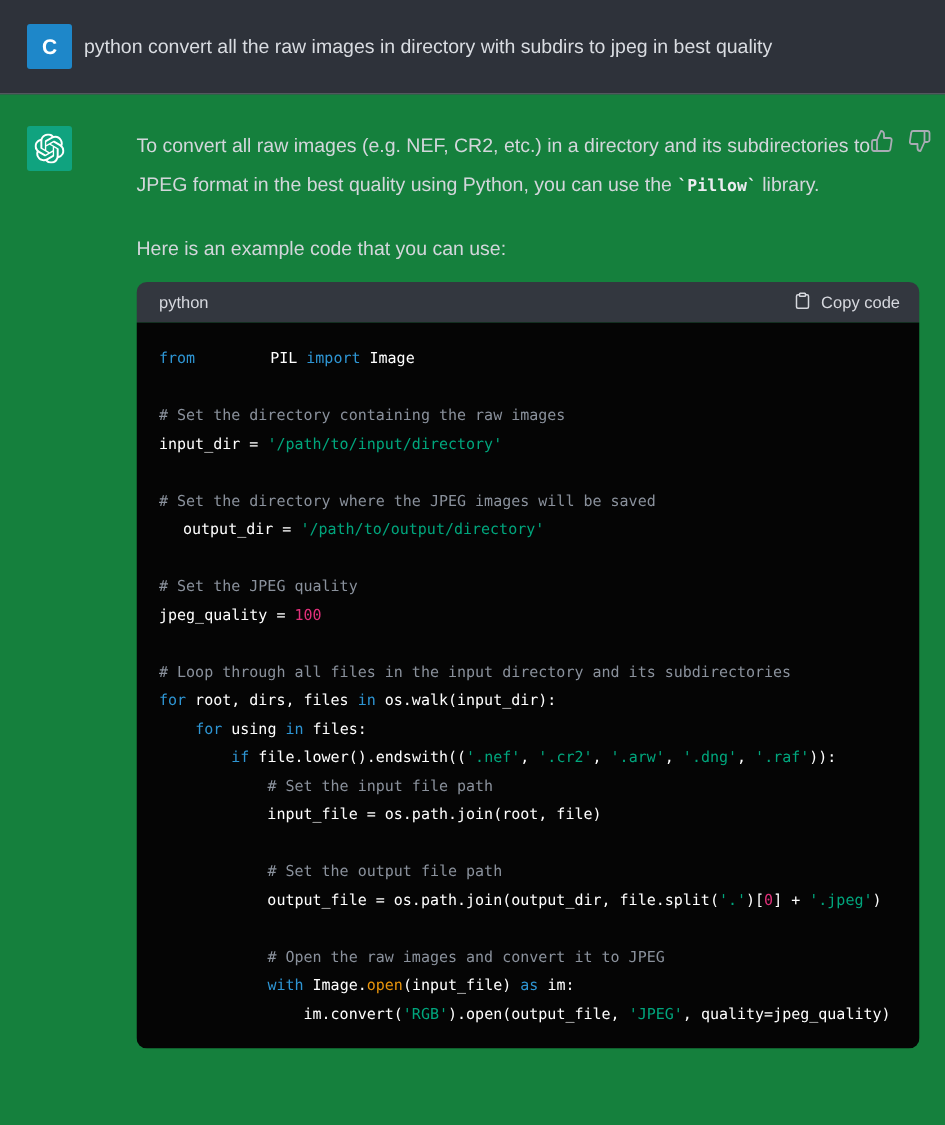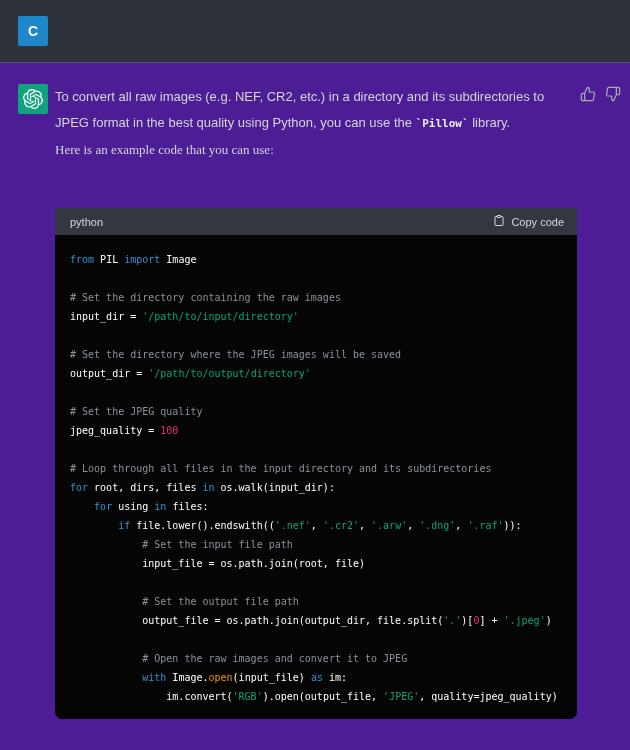--- a/index.html
+++ b/index.html
@@ -12,24 +12,25 @@
 
   .user-section {
     background: #2e323a;
     height: 63px;
     border-bottom: 1px solid rgba(217,217,227,0.22);
     align-items: center;
     padding: 0 18px;
     flex: none;
   }
   .assistant-section {
-    background: #4c1d95;
+    background: #15803d;
     flex: 1;
     position: relative;
     padding: 21px 18px 0 18px;
+    gap: 36px;
   }
 
   .avatar {
     width: 30px; height: 30px;
     border-radius: 2px;
     flex: none;
     display: flex; align-items: center; justify-content: center;
     color: #fff; font-weight: bold; font-size: 14px;
   }
   .avatar svg { display: block; }
@@ -38,32 +39,31 @@
   .user-text {
     font-size: 13px; color: #d9dce1; line-height: 30px;
     white-space: nowrap;
   }
 
   .assistant-body { margin-left: 7px; width: 522px; }
   .para {
     font-size: 13px; line-height: 26px; color: #d3d6db;
     max-width: 516px;
   }
-  .para-2 { margin-top: 0; font-family: Liberation Serif, serif; }
+  .para-2 { margin-top: 16px; }
   .inline-code {
     font-family: "DejaVu Sans Mono", monospace;
     font-weight: bold; font-size: 11px; color: #ececf1;
   }
 
   .code-block { margin-top: 9px; width: 522px; border-radius: 7px; overflow: hidden; }
   .code-header {
     background: #33373f; height: 27px;
     display: flex; align-items: center; justify-content: space-between;
     padding: 0 13px 0 15px;
-    margin-top: 36px;
   }
   .code-lang { font-size: 11px; color: #d6d8de; }
   .copy-btn {
     display: flex; align-items: center; gap: 6px;
     background: none; border: none; cursor: pointer;
     font-family: "Liberation Sans", sans-serif;
     font-size: 11px; color: #d6d8de;
   }
   .copy-btn svg { stroke: #d6d8de; }
 
@@ -85,20 +85,23 @@
   }
   .fb-btn svg { stroke: #a9acb5; display: block; }
 </style>
 </head>
 <body>
 
 <div class="page">
 
   <section class="msg-row user-section">
     <div class="avatar" id="user-avatar" style="background: rgb(30, 135, 201);">C</div>
+    <div class="msg-content">
+      <p class="user-text">python convert all the raw images in directory with subdirs to jpeg in best quality</p>
+    </div>
   </section>
 
   <section class="msg-row assistant-section">
     <div class="avatar" id="bot-avatar" style="background: rgb(16, 163, 127);">
       <span>
         <svg width="20" height="20" viewBox="0 0 24 24" fill="#ffffff" xmlns="http://www.w3.org/2000/svg">
           <path d="M22.2819 9.8211a5.9847 5.9847 0 0 0-.5157-4.9108 6.0462 6.0462 0 0 0-6.5098-2.9A6.0651 6.0651 0 0 0 4.9807 4.1818a5.9847 5.9847 0 0 0-3.9977 2.9 6.0462 6.0462 0 0 0 .7427 7.0966 5.98 5.98 0 0 0 .511 4.9107 6.051 6.051 0 0 0 6.5146 2.9001A5.9847 5.9847 0 0 0 13.2599 24a6.0557 6.0557 0 0 0 5.7718-4.2058 5.9894 5.9894 0 0 0 3.9977-2.9001 6.0557 6.0557 0 0 0-.7475-7.073zm-9.022 12.6081a4.4755 4.4755 0 0 1-2.8764-1.0408l.1419-.0804 4.7783-2.7582a.7948.7948 0 0 0 .3927-.6813v-6.7369l2.02 1.1686a.071.071 0 0 1 .038.052v5.5826a4.504 4.504 0 0 1-4.4945 4.4944zm-9.6607-4.1254a4.4708 4.4708 0 0 1-.5346-3.0137l.142.0852 4.783 2.7582a.7712.7712 0 0 0 .7806 0l5.8428-3.3685v2.3324a.0804.0804 0 0 1-.0332.0615L9.74 19.9502a4.4992 4.4992 0 0 1-6.1408-1.6464zM2.3408 7.8956a4.485 4.485 0 0 1 2.3655-1.9728V11.6a.7664.7664 0 0 0 .3879.6765l5.8144 3.3543-2.0201 1.1685a.0757.0757 0 0 1-.071 0l-4.8303-2.7865A4.504 4.504 0 0 1 2.3408 7.8956zm16.5963 3.8558L13.1038 8.364 15.1192 7.2a.0757.0757 0 0 1 .071 0l4.8303 2.7913a4.4944 4.4944 0 0 1-.6765 8.1042v-5.6772a.79.79 0 0 0-.407-.667zm2.0107-3.0231l-.142-.0852-4.7735-2.7818a.7759.7759 0 0 0-.7854 0L9.409 9.2297V6.8974a.0662.0662 0 0 1 .0284-.0615l4.8303-2.7866a4.4992 4.4992 0 0 1 6.6802 4.66zM8.3065 12.863l-2.02-1.1638a.0804.0804 0 0 1-.038-.0567V6.0742a4.4992 4.4992 0 0 1 7.3757-3.4537l-.142.0805L8.704 5.459a.7948.7948 0 0 0-.3927.6813zm1.0976-2.3654l2.602-1.4998 2.6069 1.4998v2.9994l-2.5974 1.4997-2.6067-1.4997z"></path>
         </svg>
       </span>
     </div>
@@ -115,27 +118,27 @@
             <span>
               <svg width="12" height="13" viewBox="0 0 24 24" fill="none" stroke-width="2" stroke-linecap="round" stroke-linejoin="round">
                 <path d="M16 4h2a2 2 0 0 1 2 2v14a2 2 0 0 1-2 2H6a2 2 0 0 1-2-2V6a2 2 0 0 1 2-2h2"></path>
                 <rect x="8" y="2" width="8" height="4" rx="1" ry="1"></rect>
               </svg>
             </span>
             <span>Copy code</span>
           </button>
         </div>
         <div class="code-body">
-            <div class="code-line"><span style="color: rgb(46, 149, 211); margin-top: 17px;">from</span><span style="color: rgb(255, 255, 255);"> PIL </span><span style="color: rgb(46, 149, 211);">import</span><span style="color: rgb(255, 255, 255);"> Image</span></div>
+            <div class="code-line"><span style="color: rgb(46, 149, 211); margin-top: 17px;">from</span><span style="color: rgb(255, 255, 255); padding-left: 44px;"> PIL </span><span style="color: rgb(46, 149, 211);">import</span><span style="color: rgb(255, 255, 255);"> Image</span></div>
             <div class="code-line"></div>
             <div class="code-line"><span style="color: rgb(138, 145, 156);"># Set the directory containing the raw images</span></div>
             <div class="code-line"><span style="color: rgb(255, 255, 255);">input_dir = </span><span style="color: rgb(0, 166, 125);">'/path/to/input/directory'</span></div>
             <div class="code-line"></div>
             <div class="code-line"><span style="color: rgb(138, 145, 156);"># Set the directory where the JPEG images will be saved</span></div>
-            <div class="code-line"><span style="color: rgb(255, 255, 255);">output_dir = </span><span style="color: rgb(0, 166, 125);">'/path/to/output/directory'</span></div>
+            <div class="code-line"><span style="color: rgb(255, 255, 255); margin-left: 16px;">output_dir = </span><span style="color: rgb(0, 166, 125);">'/path/to/output/directory'</span></div>
             <div class="code-line"></div>
             <div class="code-line"><span style="color: rgb(138, 145, 156);"># Set the JPEG quality</span></div>
             <div class="code-line"><span style="color: rgb(255, 255, 255);">jpeg_quality = </span><span style="color: rgb(223, 48, 121);">100</span></div>
             <div class="code-line"></div>
             <div class="code-line"><span style="color: rgb(138, 145, 156);"># Loop through all files in the input directory and its subdirectories</span></div>
             <div class="code-line"><span style="color: rgb(46, 149, 211);">for</span><span style="color: rgb(255, 255, 255);"> root, dirs, files </span><span style="color: rgb(46, 149, 211);">in</span><span style="color: rgb(255, 255, 255);"> os.walk(input_dir):</span></div>
             <div class="code-line"><span style="color: rgb(255, 255, 255);">    </span><span style="color: rgb(46, 149, 211);">for</span><span style="color: rgb(255, 255, 255);"> using </span><span style="color: rgb(46, 149, 211);">in</span><span style="color: rgb(255, 255, 255);"> files:</span></div>
             <div class="code-line"><span style="color: rgb(255, 255, 255);">        </span><span style="color: rgb(46, 149, 211);">if</span><span style="color: rgb(255, 255, 255);"> file.lower().endswith((</span><span style="color: rgb(0, 166, 125);">'.nef'</span><span style="color: rgb(255, 255, 255);">, </span><span style="color: rgb(0, 166, 125);">'.cr2'</span><span style="color: rgb(255, 255, 255);">, </span><span style="color: rgb(0, 166, 125);">'.arw'</span><span style="color: rgb(255, 255, 255);">, </span><span style="color: rgb(0, 166, 125);">'.dng'</span><span style="color: rgb(255, 255, 255);">, </span><span style="color: rgb(0, 166, 125);">'.raf'</span><span style="color: rgb(255, 255, 255);">)):</span></div>
             <div class="code-line"><span style="color: rgb(255, 255, 255);">            </span><span style="color: rgb(138, 145, 156);"># Set the input file path</span></div>
             <div class="code-line"><span style="color: rgb(255, 255, 255);">            input_file = os.path.join(root, file)</span></div>

